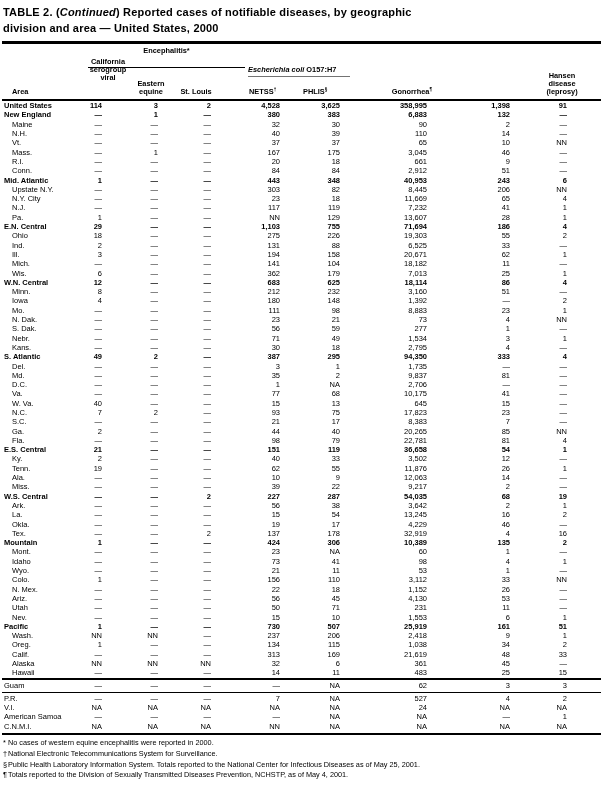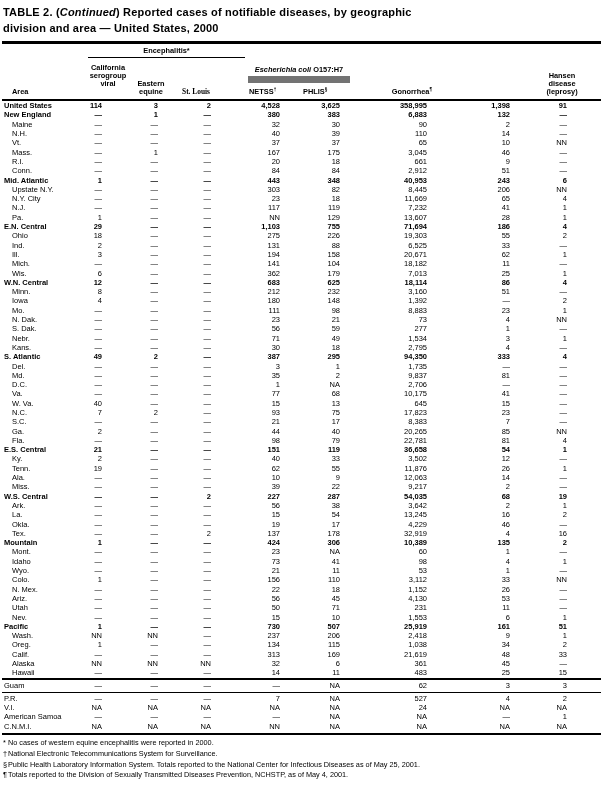--- a/index.html
+++ b/index.html
@@ -21,25 +21,25 @@
   .title .it { font-style:italic; }
   .rule-thick { height:2.6px; background:#000; margin:0 2px; }
   .rule-thin  { height:1px;  background:#000; margin:0 2px; }
   .r1 { margin-top:5px; }
 
   
   .thead { position:relative; height:55px; font-weight:bold; font-size:7.4px; line-height:8.3px; }
   .h-abs { position:absolute; }
   .h-area { left:12px; bottom:2px; }
   .h-ench { left:88px; top:3px; width:157px; text-align:center;
-            border-bottom:1px solid #000; padding-bottom:2px; }
-  .h-cal  { left:86px;  bottom:10px; width:44px; text-align:center; white-space:pre-line; }
+            border-bottom:1px solid #000; padding-bottom:12px; }
+  .h-cal  { left:86px;  bottom:16px; width:44px; text-align:center; white-space:pre-line; }
   .h-east { left:130px; bottom:2px; width:42px; text-align:center; white-space:pre-line; }
-  .h-stl  { left:174px; bottom:2px; width:44px; text-align:center;font-family:Liberation Serif, serif; }
-  .h-ecoli{ left:248px; top:22px; width:102px; border-bottom:7px solid #737373; padding-bottom:2px; white-space:nowrap;text-align:center; }
+  .h-stl  { left:174px; bottom:2px; width:44px; text-align:center; }
+  .h-ecoli{ left:248px; top:22px; width:102px; border-bottom:1px solid #737373; padding-bottom:2px; white-space:nowrap; }
   .h-ecoli .it { font-style:italic; }
   .h-netss{ left:249px; bottom:2px; }
   .h-phlis{ left:303px; bottom:2px; }
   .h-gono { left:348px; bottom:2px; width:84px; text-align:right; }
   .h-haem { left:434px; bottom:2px; width:96px; text-align:center; }
   .h-haem .it { font-style:italic; white-space:pre-line; display:block; }
   .h-hans { left:528px; bottom:2px; width:68px; text-align:center; white-space:pre-line; }
   sup.fnm { font-size:4.6px; vertical-align:super; line-height:0; }
 
   

